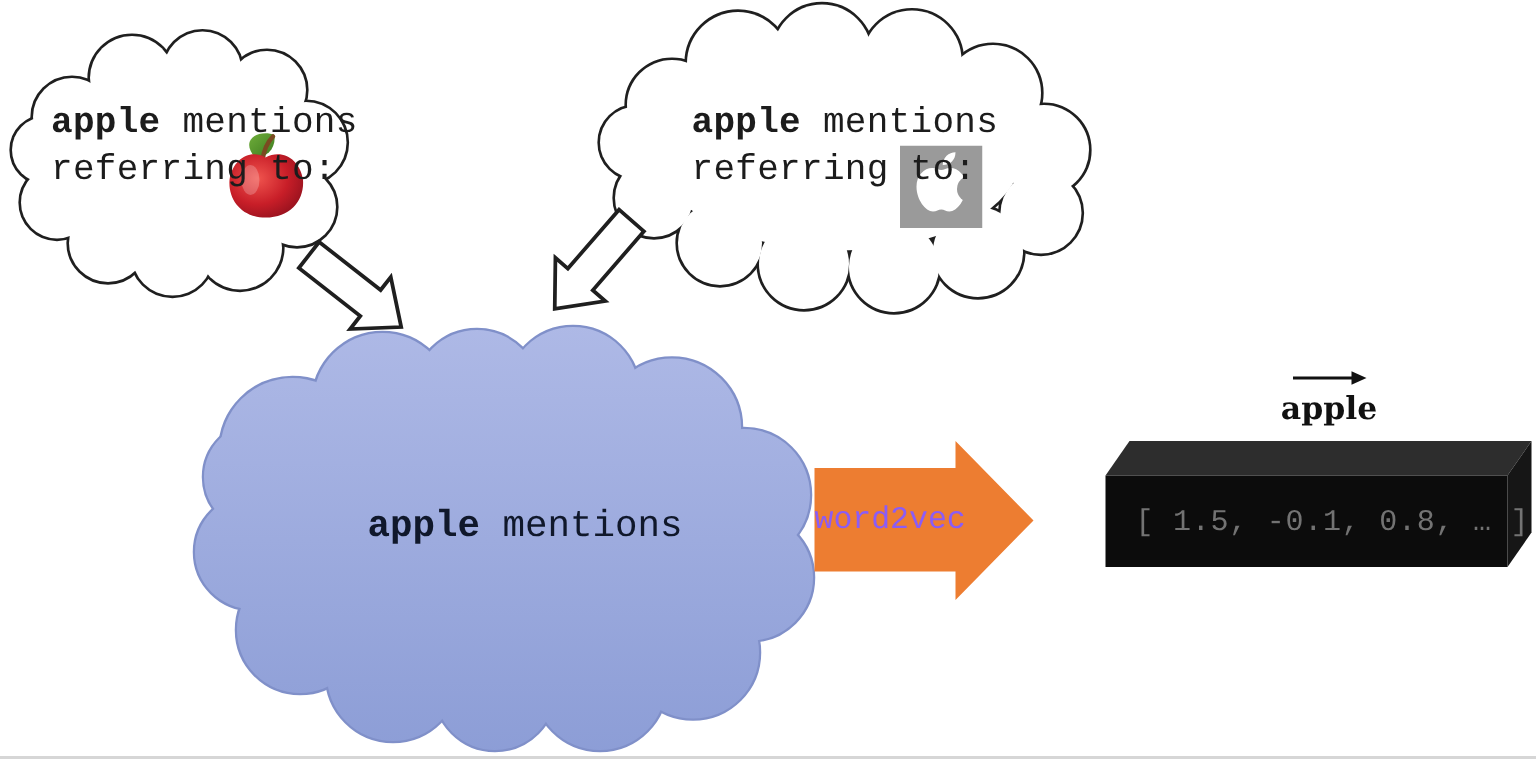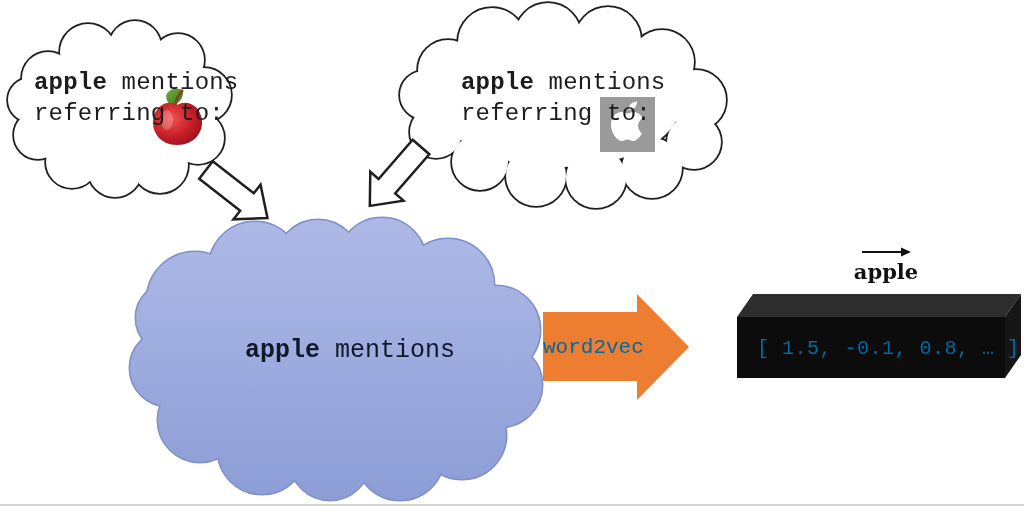--- a/index.html
+++ b/index.html
@@ -22,26 +22,26 @@
   .bold { font-weight: bold; }
   #cloud-left-text  { left: 34px;  top: 67px; }
   #cloud-right-text { left: 461px; top: 67px; }
   #main-cloud-text {
     left: 230px; top: 336px; width: 240px;
     text-align: center; font-size: 25px; color: #10182b;
     white-space: nowrap;
   }
   #word2vec-label {
     left: 543px; top: 336px; width: 95px;
-    text-align: center; font-size: 21px; color: #0369a1;
+    text-align: center; font-size: 21px; color: #8b5cf6;
     white-space: nowrap;
   }
   #vector-values {
     left: 757px; top: 337px; width: 220px;
-    text-align: center; font-size: 20px; color: #0369a1;
+    text-align: center; font-size: 20px; color: #737373;
     letter-spacing: 0.5px; white-space: nowrap;
   }
   #vector-word {
     left: 846px; top: 259px; width: 80px;
     text-align: center; font-size: 21px; font-weight: bold;
     font-family: "DejaVu Serif", serif; color: #111111;
     white-space: nowrap;
   }
   #apple-photo { position: absolute; left: 148px; top: 86px; }
   #apple-logo  { position: absolute; left: 600px; top: 97px; }

